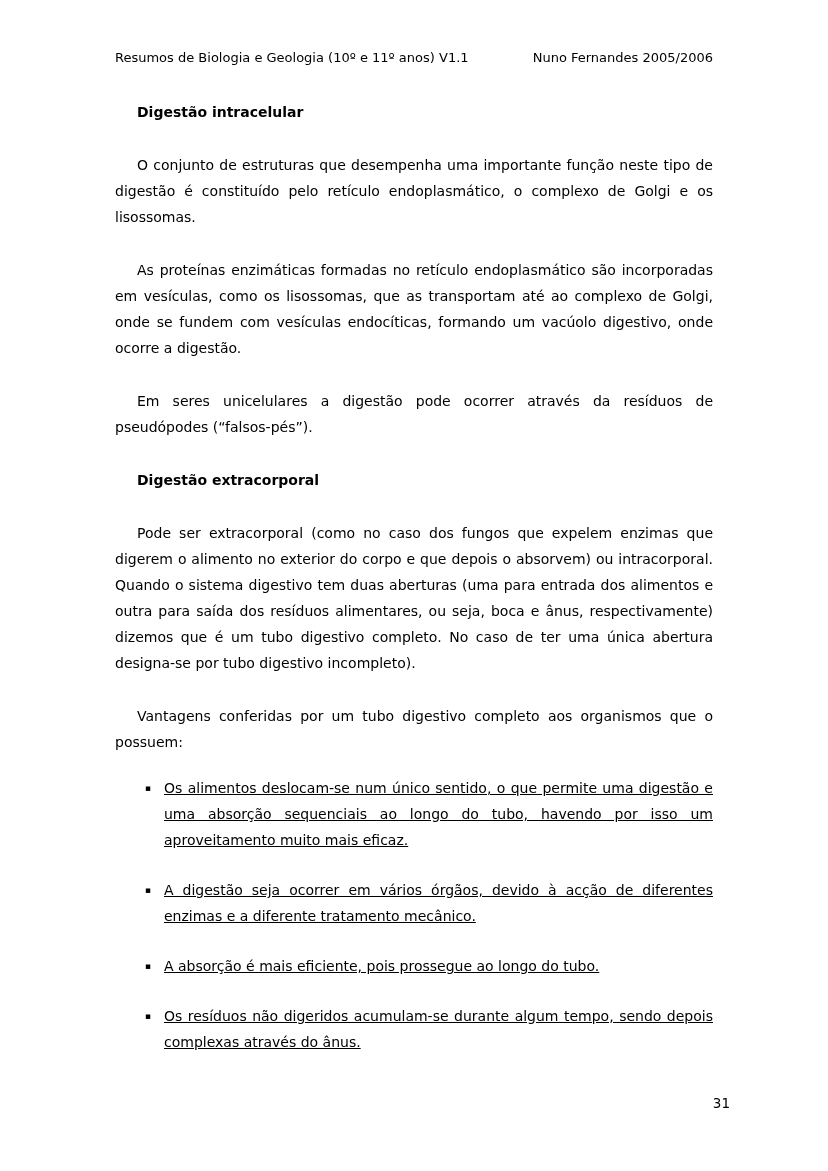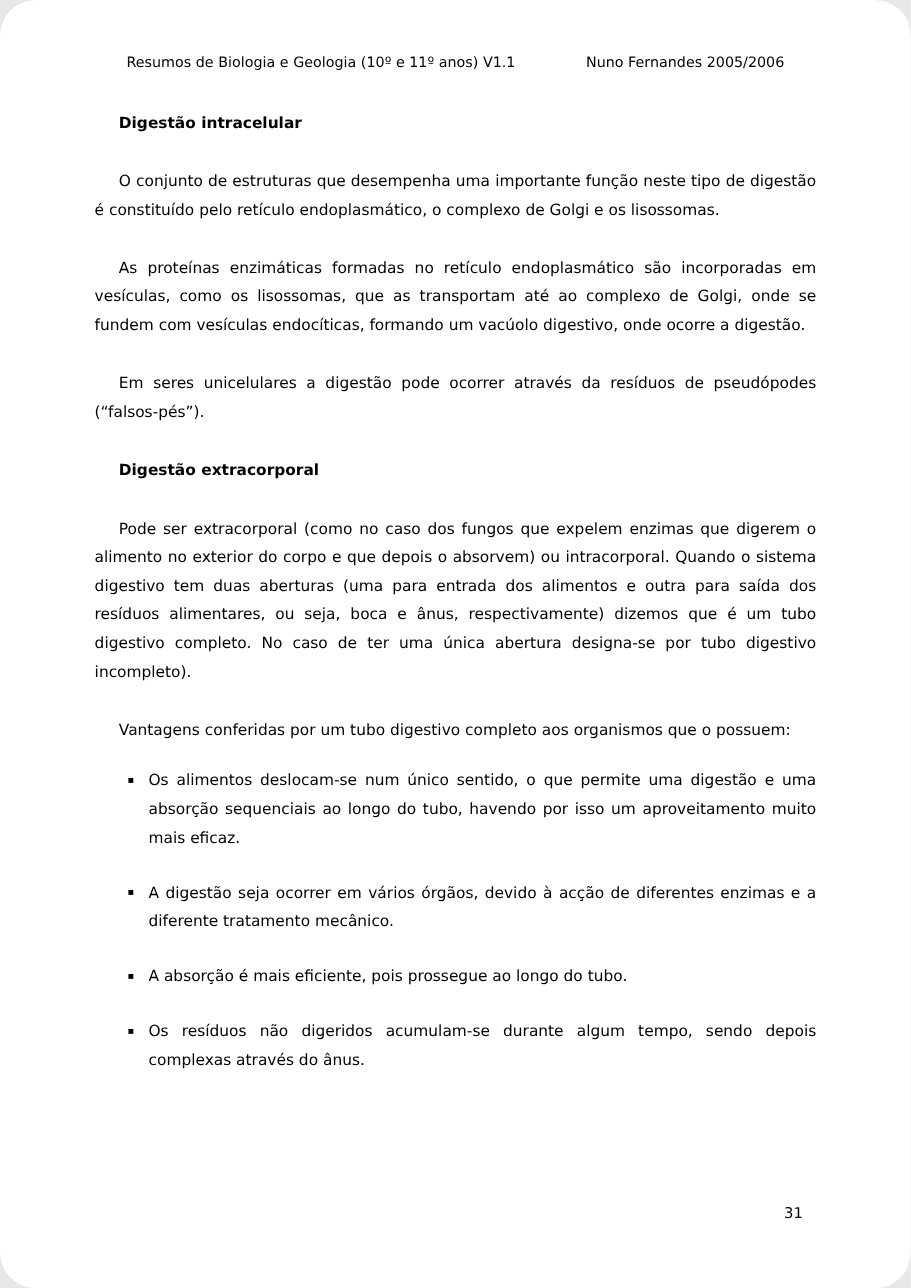--- a/index.html
+++ b/index.html
@@ -1,15 +1,15 @@
 <!DOCTYPE html>
 <html><head>
 <meta charset="utf-8">
 <style>
-  * { margin: 0; padding: 0; box-sizing: border-box; border-radius: 32px; }
+  * { margin: 0; padding: 0; box-sizing: border-box; }
   html, body { background: #e8e8e8; }
   body { font-family: "DejaVu Sans", "Liberation Sans", sans-serif; }
 
   .page {
     position: relative;
     width: 828px;
     height: 1171px;
     margin: 0 auto;
     background: #ffffff;
     color: #000000;
@@ -20,21 +20,21 @@
   .page-header {
     display: flex;
     justify-content: space-between;
     align-items: baseline;
     padding: 50px 115px 0 115px;
     font-size: 13px;
     color: #000000;
   }
 
   .content {
-    padding: 0 86px;
+    padding: 0 115px;
     margin-top: 34px;
   }
 
   .heading {
     font-size: 14px;
     font-weight: bold;
     margin: 0 0 27px 22px;
     line-height: 26px;
   }
 
@@ -65,20 +65,21 @@
     flex: 0 0 19px;
     margin-left: 30px;
     font-size: 9px;
     line-height: 26px;
   }
 
   .bullet-text {
     flex: 1;
     text-align: justify;
     line-height: 26px;
+    text-decoration: underline;
   }
 
   .page-footer {
     position: absolute;
     right: 98px;
     bottom: 60px;
     font-size: 13.5px;
   }
 </style>
 </head>

